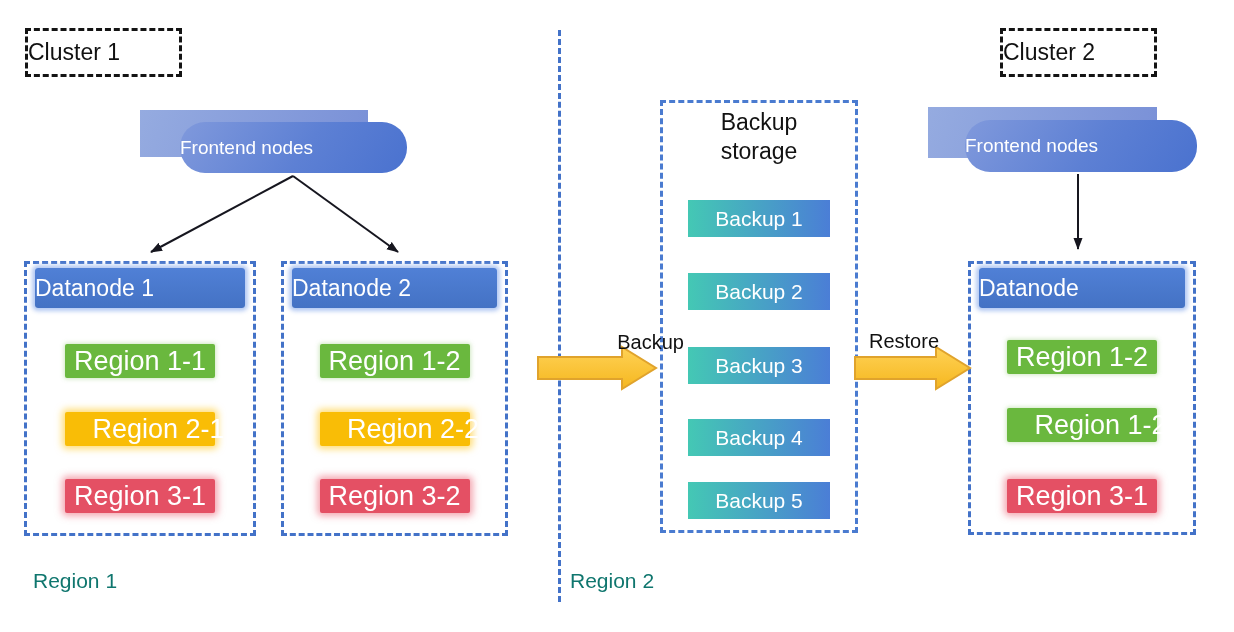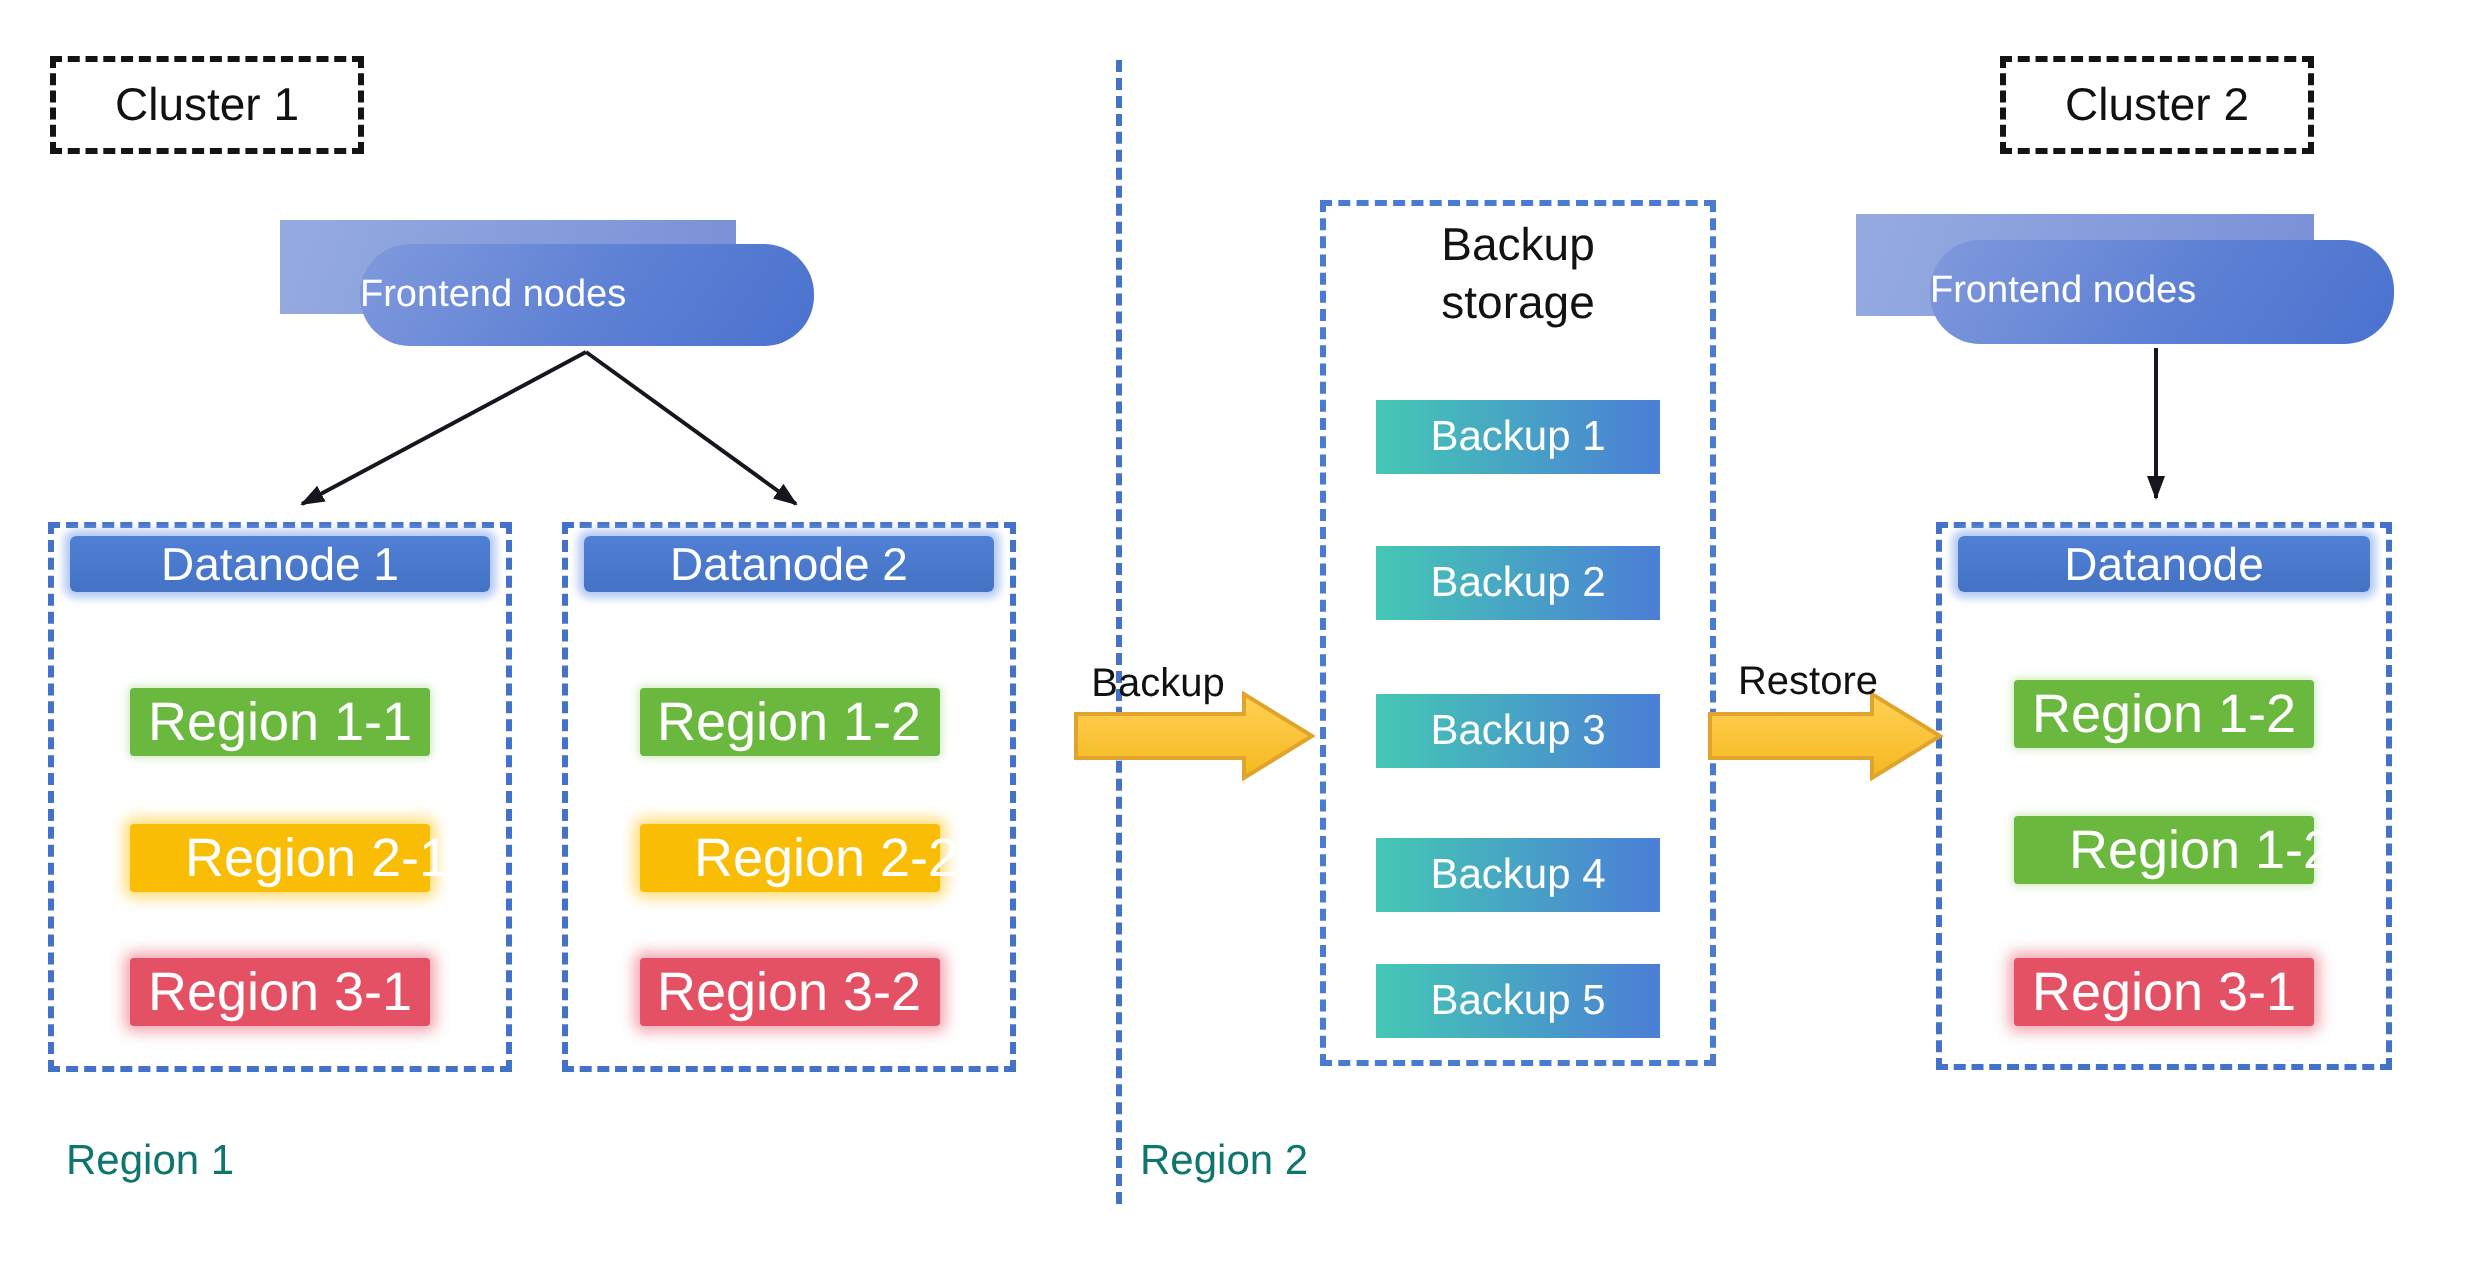--- a/index.html
+++ b/index.html
@@ -5,21 +5,21 @@
   * { margin:0; padding:0; box-sizing:border-box; }
   html,body { background:#ffffff; }
   body { font-family:"Liberation Sans", sans-serif; }
   .canvas {
     position:relative; width:1234px; height:632px; background:#ffffff;
     overflow:hidden;
   }
   
   .cluster-box {
     position:absolute; width:157px; height:49px;
-    border:3px dashed #141414; display:flex; align-items:center; justify-content:center;
+    border:3px dashed #141414; display:flex; align-items:center; justify-content:flex-start;
     font-size:23px; color:#111; background:#fff;
   }
   .cluster-1 { left:25px; top:28px; }
   .cluster-2 { left:1000px; top:28px; }
 
   
   .fe-back {
     position:absolute; background:linear-gradient(110deg,#95abe0 0%,#7990d7 100%);
   }
   .fe-front {
@@ -34,23 +34,23 @@
 
   
   .dn-box {
     position:absolute; border:3px dashed #4372c8; background:transparent;
   }
   .dn-1 { left:24px;  top:261px; width:232px; height:275px; }
   .dn-2 { left:281px; top:261px; width:227px; height:275px; }
   .dn-r { left:968px; top:261px; width:228px; height:274px; }
 
   .dn-header {
-    position:absolute; left:8px; right:8px; top:4px; height:28px;
+    position:absolute; left:8px; right:8px; top:4px; height:40px;
     background:linear-gradient(180deg,#5080d6 0%,#4472c4 100%);
-    border-radius:3px; display:flex; align-items:center; justify-content:center;
+    border-radius:3px; display:flex; align-items:center; justify-content:flex-start;
     color:#fff; font-size:23px;
     box-shadow:0 0 4px 3px rgba(164,190,240,.85);
   }
   .region {
     position:absolute; left:50%; transform:translateX(-50%);
     width:150px; height:34px; border-radius:2px;
     display:flex; align-items:center; justify-content:center;
     color:#fff; font-size:27px; white-space:nowrap;
   }
   .r1 { top:80px; } .r2 { top:148px;padding-left:37px; } .r3 { top:215px; }
@@ -81,21 +81,21 @@
   .divider {
     position:absolute; left:558px; top:30px; height:572px; width:0;
     border-left:3px dashed #4372c8;
   }
 
   
   .flow-label {
     position:absolute; width:110px; text-align:center;
     font-size:20px; color:#111;
   }
-  .backup-label  { left:524px; top:331px; }
+  .backup-label  { left:574px; top:331px;text-align:right; }
   .restore-label { left:849px; top:330px; }
   .footer-label {
     position:absolute; font-size:21px; color:#0f766e;
   }
   .footer-1 { left:33px;  top:569px; }
   .footer-2 { left:570px; top:569px; }
 
   
   svg.overlay { position:absolute; left:0; top:0; width:1234px; height:632px; pointer-events:none; }
 </style>

